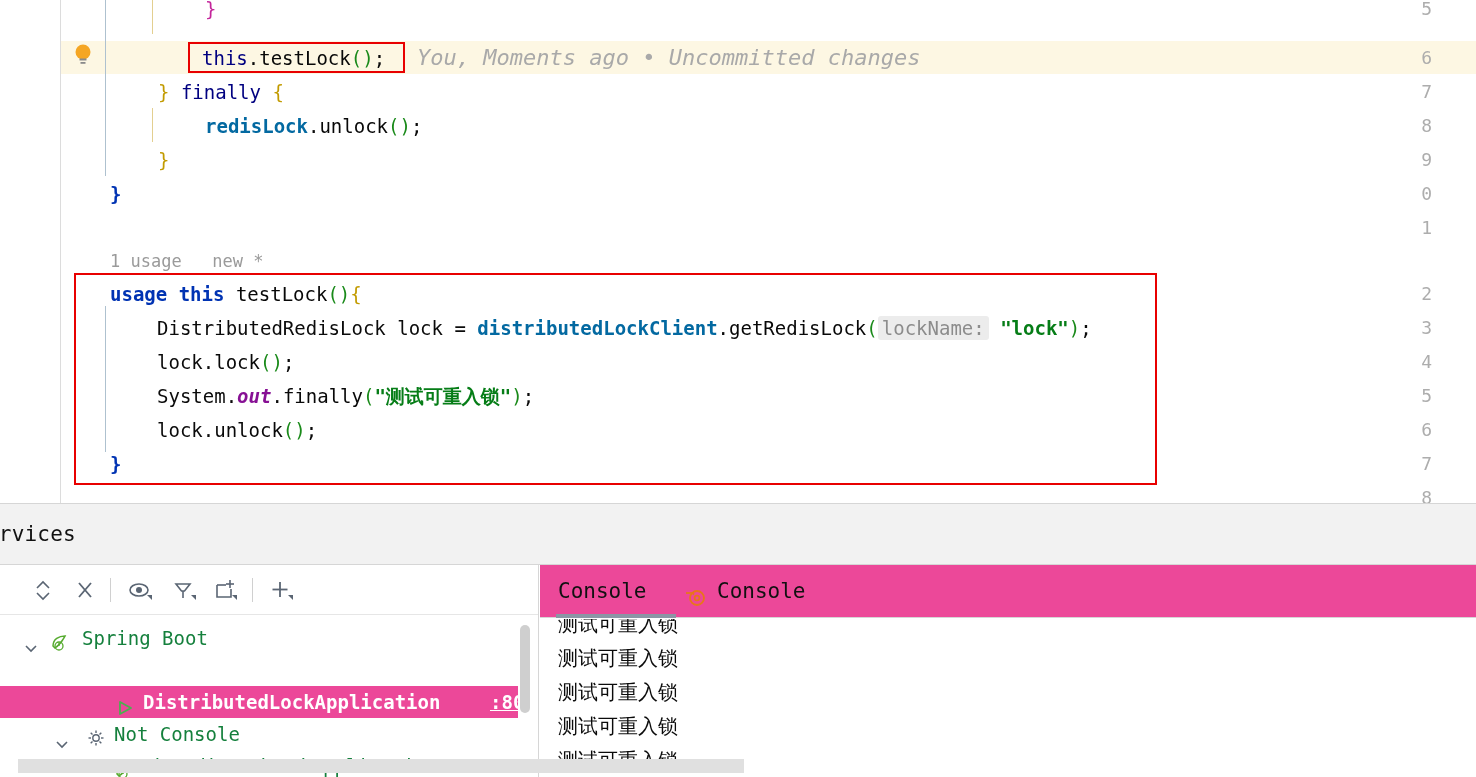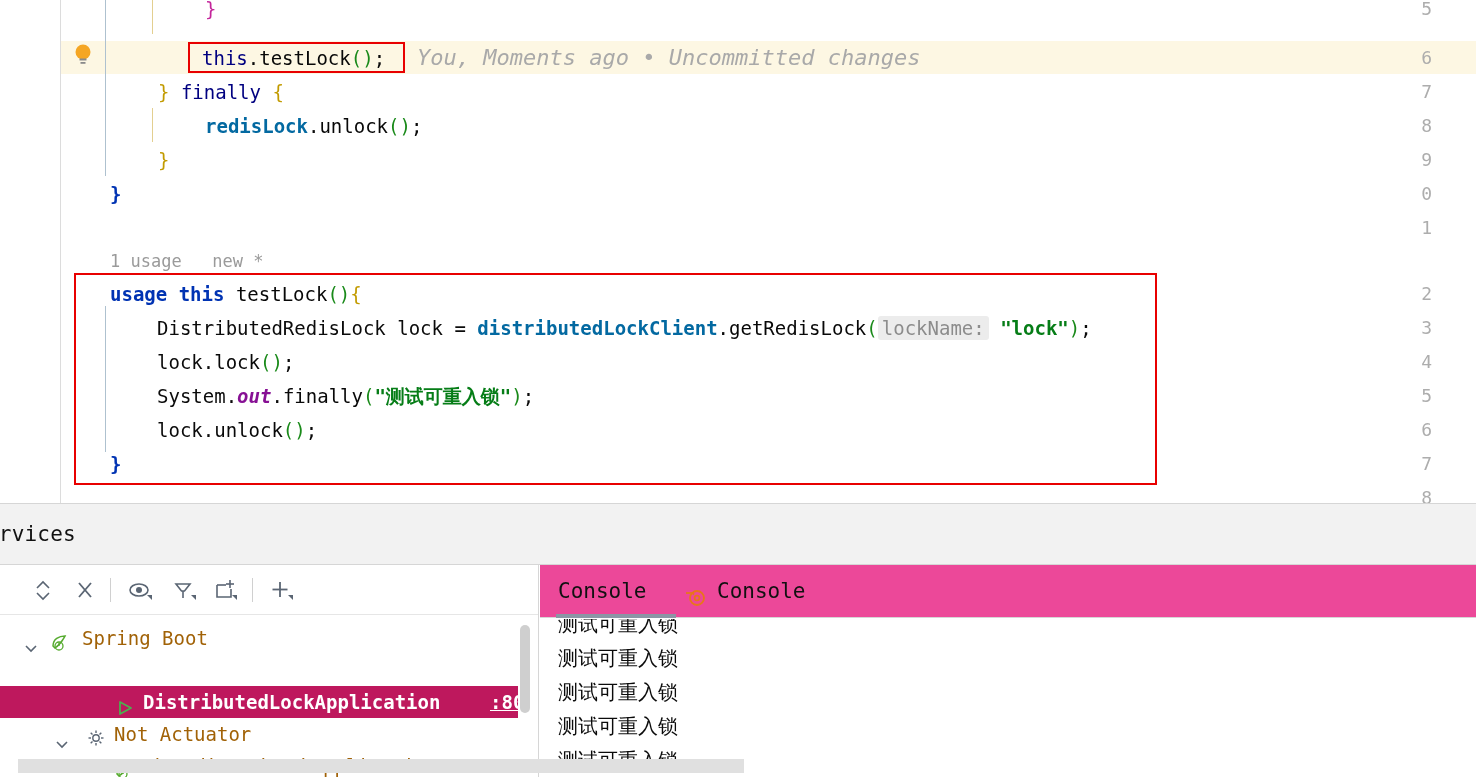--- a/index.html
+++ b/index.html
@@ -38,22 +38,22 @@
   
   .svc-header{position:absolute;left:0;top:503px;width:1476px;height:62px;background:#f2f2f2;border-top:1px solid #d6d6d6;border-bottom:1px solid #d6d6d6;box-sizing:border-box;}
   .svc-title{position:absolute;left:-14px;top:18px;font-size:21px;color:#111;letter-spacing:.2px;}
 
   
   .left-panel{position:absolute;left:0;top:565px;width:539px;height:212px;background:#fff;border-right:1px solid #d6d6d6;box-sizing:border-box;overflow:hidden;}
   .toolbar{position:absolute;left:0;top:0;width:539px;height:50px;background:#fff;border-bottom:1px solid #e6e6e6;box-sizing:border-box;}
   .tb-icon{position:absolute;top:10px;width:30px;height:30px;cursor:default;}
   .tb-sep{position:absolute;top:13px;width:1px;height:24px;background:#d0d0d0;}
   .tree{position:absolute;left:0;top:51px;width:539px;height:161px;overflow:hidden;}
-  .trow{position:absolute;left:0;width:518px;height:32px;line-height:32px;font-size:19px;white-space:nowrap;color:#a16207;}
-  .trow.sel{background:#be185d;color:#fff;}
+  .trow{position:absolute;left:0;width:518px;height:32px;line-height:32px;font-size:19px;white-space:nowrap;color:#15803d;}
+  .trow.sel{background:#ec4899;color:#fff;}
   .tw{position:absolute;width:14px;height:14px;}
   .tlabel{position:absolute;white-space:nowrap;}
   .tlabel.bold{font-weight:bold;}
   .port{text-decoration:underline;}
   .vscroll{position:absolute;left:519px;top:58px;width:12px;height:146px;background:#fff;}
   .vthumb{position:absolute;left:520px;top:60px;width:10px;height:88px;background:#cfcfcf;border-radius:5px;}
 
   
   .right-panel{position:absolute;left:540px;top:565px;width:936px;height:212px;background:#fff;overflow:hidden;}
   .tabbar{position:absolute;left:0;top:0;width:936px;height:53px;background:#ec4899;border-bottom:1px solid #d6d6d6;box-sizing:border-box;}
@@ -228,21 +228,21 @@
                 <line x1="10" y1="15" x2="10" y2="17.5"></line>
                 <line x1="2.5" y1="10" x2="5" y2="10"></line>
                 <line x1="15" y1="10" x2="17.5" y2="10"></line>
                 <line x1="4.7" y1="4.7" x2="6.5" y2="6.5"></line>
                 <line x1="13.5" y1="13.5" x2="15.3" y2="15.3"></line>
                 <line x1="15.3" y1="4.7" x2="13.5" y2="6.5"></line>
                 <line x1="6.5" y1="13.5" x2="4.7" y2="15.3"></line>
               </g>
             </svg>
         </span>
-        <span class="tlabel" style="left:114px;">Not Actuator</span>
+        <span class="tlabel" style="left:114px;">Not Console</span>
       </div>
 
       <div class="trow" style="top:134px;">
         <span class="tw" style="left:114px;top:8px;width:20px;height:20px;">
           <svg width="20" height="20" viewBox="0 0 20 20">
               <path d="M3 13 C3 6 9 3 15 3 C12 8 11 11 5 15 Z" fill="none" stroke="#56ab2f" stroke-width="1.5"></path>
               <circle cx="9" cy="13" r="4" fill="none" stroke="#56ab2f" stroke-width="1.3"></circle>
               <line x1="9" y1="9.5" x2="9" y2="13" stroke="#56ab2f" stroke-width="1.3"></line>
             </svg>
         </span>

